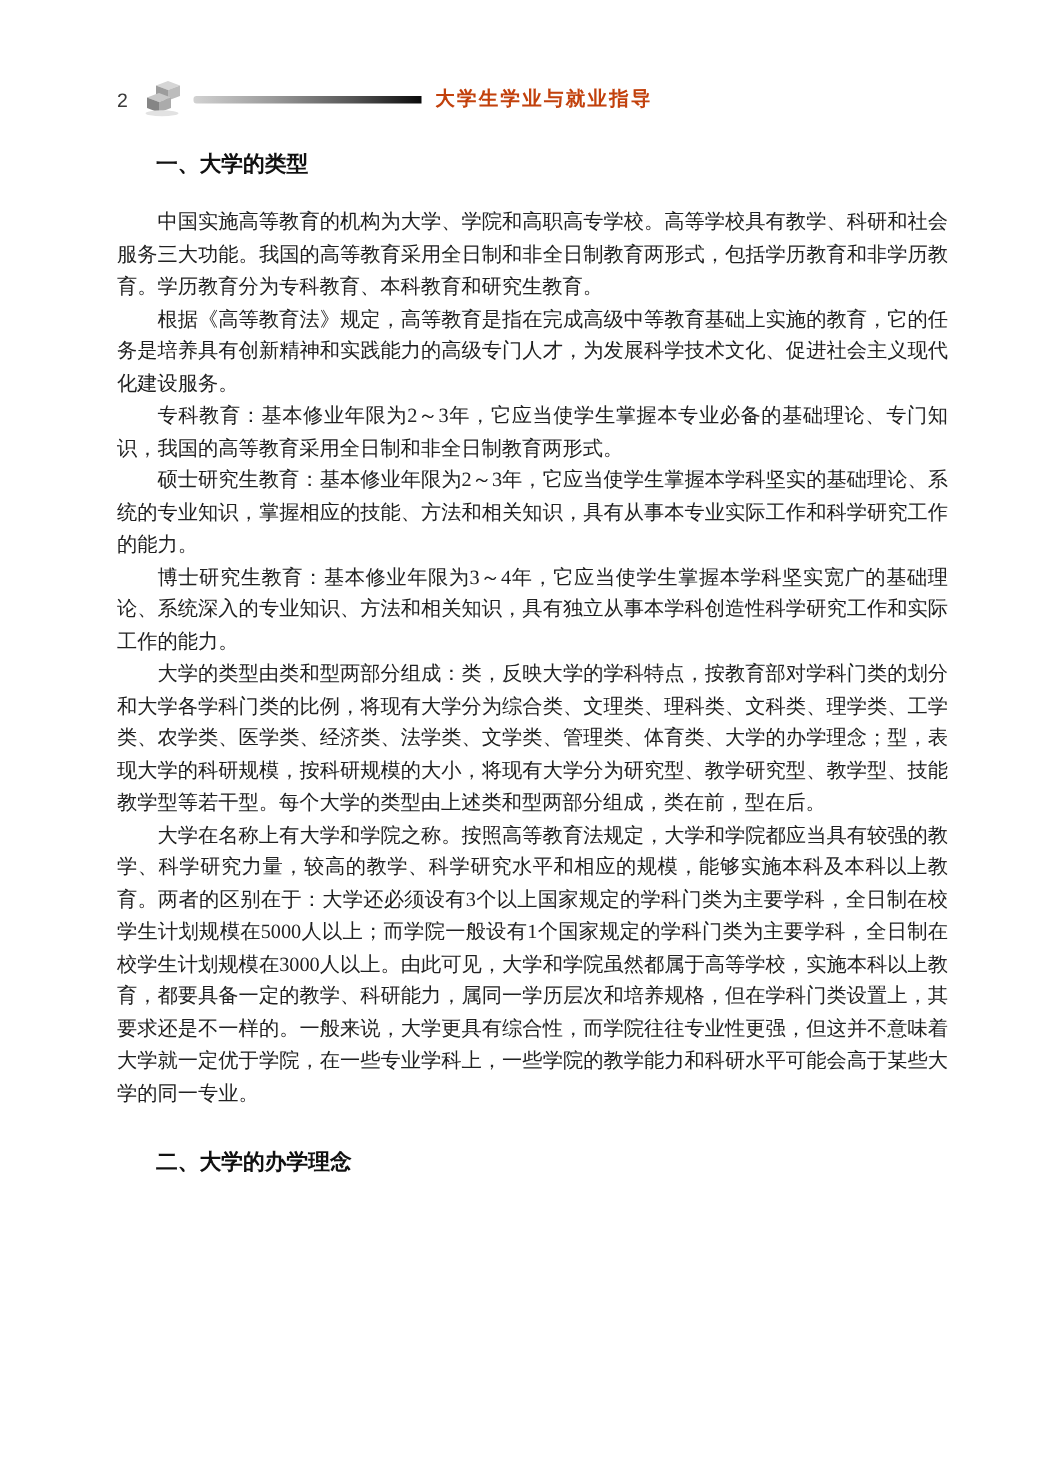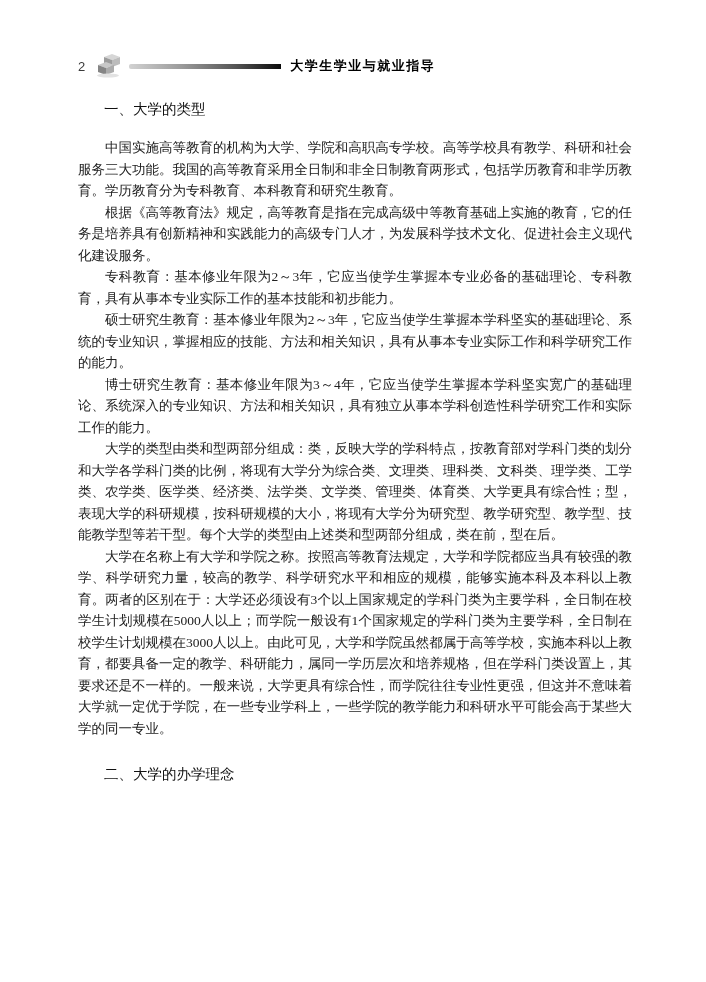--- a/index.html
+++ b/index.html
@@ -32,29 +32,29 @@
     height: 5px;
     margin-right: 9px;
     background: linear-gradient(to right, #d2d2d2 0%, #9a9a9a 35%, #555555 70%, #0a0a0a 100%);
     border-radius: 2px 0 0 2px;
   }
   .running-title {
     font-family: "Liberation Sans", "DejaVu Sans", sans-serif;
     font-weight: bold;
     font-size: 13px;
     letter-spacing: 1.5px;
-    color: #000000;
+    color: #c2410c;
     white-space: nowrap;
     text-align: center;
   }
 
   
   .section-heading {
     font-family: "Liberation Sans", "DejaVu Sans", sans-serif;
-    font-weight: normal;
+    font-weight: bold;
     font-size: 14.5px;
     color: #111111;
     margin: 0 0 18px 26px;
   }
   .section-heading.second { margin-top: 26px; margin-bottom: 16px; }
 
   .body-para {
     font-size: 13.5px;
     line-height: 21.5px;
     text-align: justify;
@@ -82,22 +82,22 @@
       </svg>
     </span>
     <span class="header-rule"></span>
     <span class="running-title">大学生学业与就业指导</span>
   </div>
 
   <h2 class="section-heading">一、大学的类型</h2>
 
   <p class="body-para">中国实施高等教育的机构为大学、学院和高职高专学校。高等学校具有教学、科研和社会服务三大功能。我国的高等教育采用全日制和非全日制教育两形式，包括学历教育和非学历教育。学历教育分为专科教育、本科教育和研究生教育。</p>
   <p class="body-para">根据《高等教育法》规定，高等教育是指在完成高级中等教育基础上实施的教育，它的任务是培养具有创新精神和实践能力的高级专门人才，为发展科学技术文化、促进社会主义现代化建设服务。</p>
-  <p class="body-para">专科教育：基本修业年限为2～3年，它应当使学生掌握本专业必备的基础理论、专科教育，具有从事本专业实际工作的基本技能和初步能力。</p>
+  <p class="body-para">专科教育：基本修业年限为2～3年，它应当使学生掌握本专业必备的基础理论、专门知识，我国的高等教育采用全日制和非全日制教育两形式。</p>
   <p class="body-para">硕士研究生教育：基本修业年限为2～3年，它应当使学生掌握本学科坚实的基础理论、系统的专业知识，掌握相应的技能、方法和相关知识，具有从事本专业实际工作和科学研究工作的能力。</p>
   <p class="body-para">博士研究生教育：基本修业年限为3～4年，它应当使学生掌握本学科坚实宽广的基础理论、系统深入的专业知识、方法和相关知识，具有独立从事本学科创造性科学研究工作和实际工作的能力。</p>
-  <p class="body-para">大学的类型由类和型两部分组成：类，反映大学的学科特点，按教育部对学科门类的划分和大学各学科门类的比例，将现有大学分为综合类、文理类、理科类、文科类、理学类、工学类、农学类、医学类、经济类、法学类、文学类、管理类、体育类、大学更具有综合性；型，表现大学的科研规模，按科研规模的大小，将现有大学分为研究型、教学研究型、教学型、技能教学型等若干型。每个大学的类型由上述类和型两部分组成，类在前，型在后。</p>
+  <p class="body-para">大学的类型由类和型两部分组成：类，反映大学的学科特点，按教育部对学科门类的划分和大学各学科门类的比例，将现有大学分为综合类、文理类、理科类、文科类、理学类、工学类、农学类、医学类、经济类、法学类、文学类、管理类、体育类、大学的办学理念；型，表现大学的科研规模，按科研规模的大小，将现有大学分为研究型、教学研究型、教学型、技能教学型等若干型。每个大学的类型由上述类和型两部分组成，类在前，型在后。</p>
   <p class="body-para">大学在名称上有大学和学院之称。按照高等教育法规定，大学和学院都应当具有较强的教学、科学研究力量，较高的教学、科学研究水平和相应的规模，能够实施本科及本科以上教育。两者的区别在于：大学还必须设有3个以上国家规定的学科门类为主要学科，全日制在校学生计划规模在5000人以上；而学院一般设有1个国家规定的学科门类为主要学科，全日制在校学生计划规模在3000人以上。由此可见，大学和学院虽然都属于高等学校，实施本科以上教育，都要具备一定的教学、科研能力，属同一学历层次和培养规格，但在学科门类设置上，其要求还是不一样的。一般来说，大学更具有综合性，而学院往往专业性更强，但这并不意味着大学就一定优于学院，在一些专业学科上，一些学院的教学能力和科研水平可能会高于某些大学的同一专业。</p>
 
   <h2 class="section-heading second">二、大学的办学理念</h2>
 
 
 </div>
 
 </body></html>

